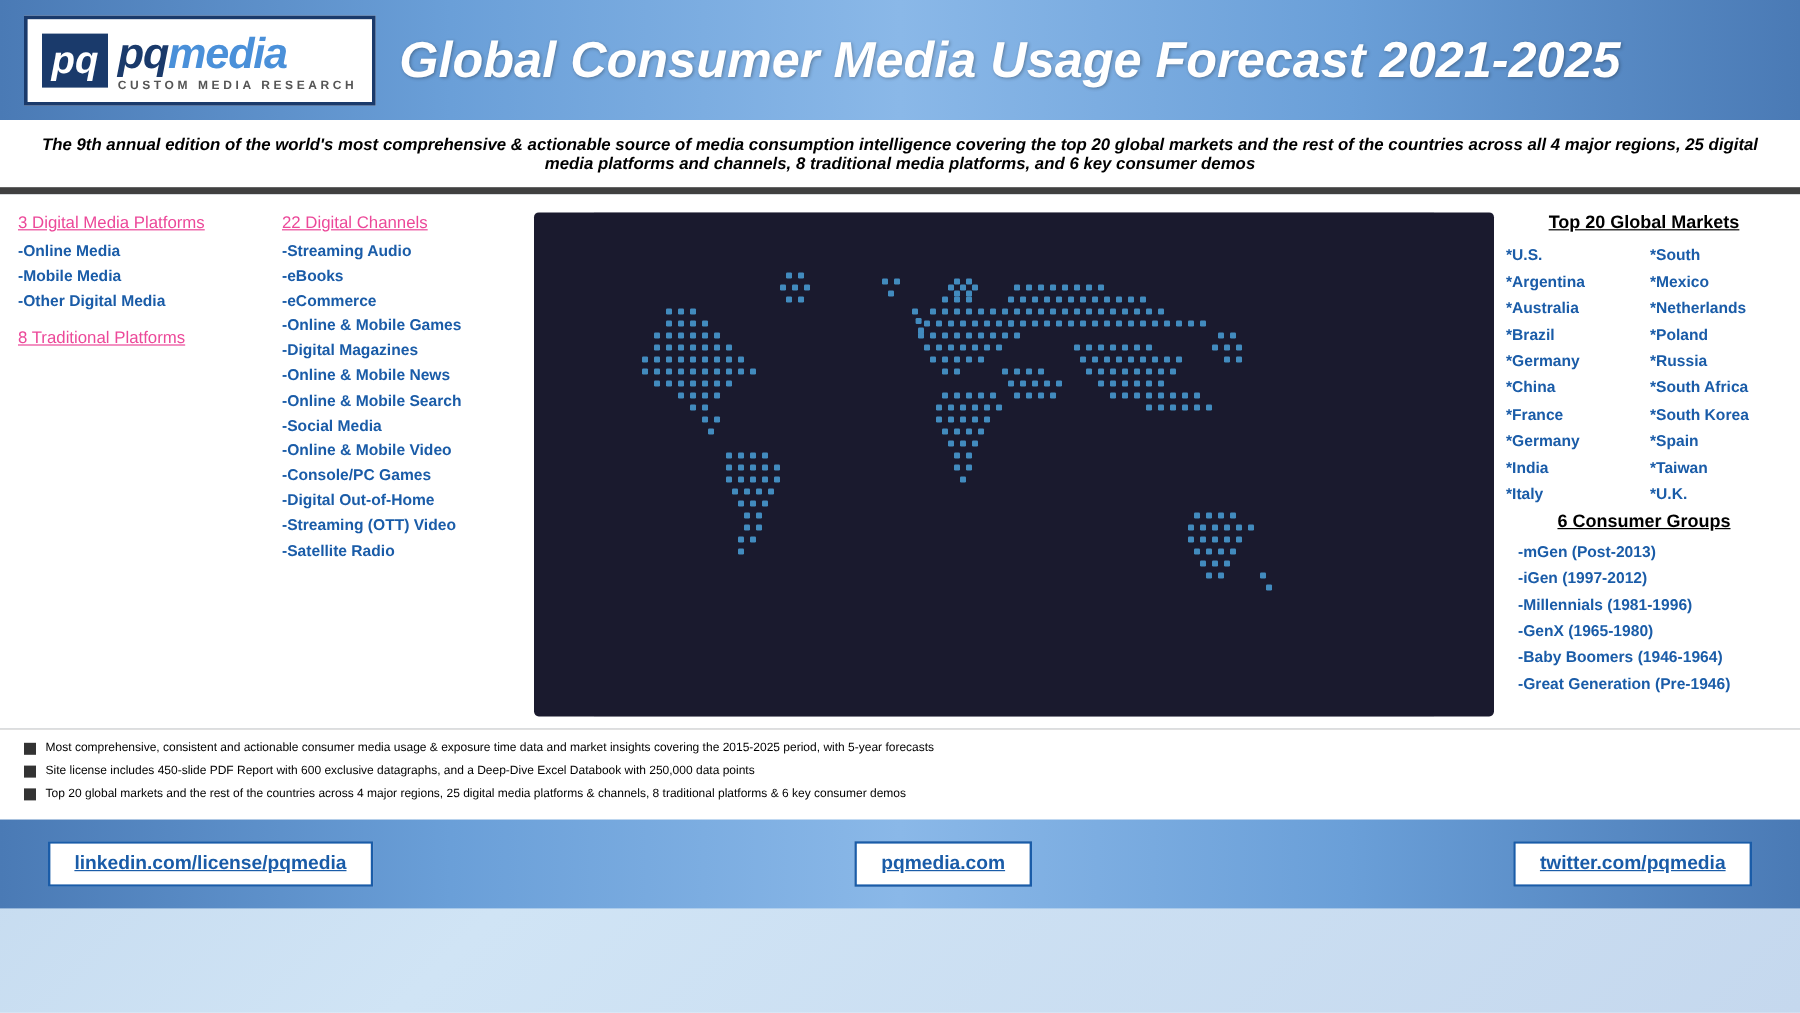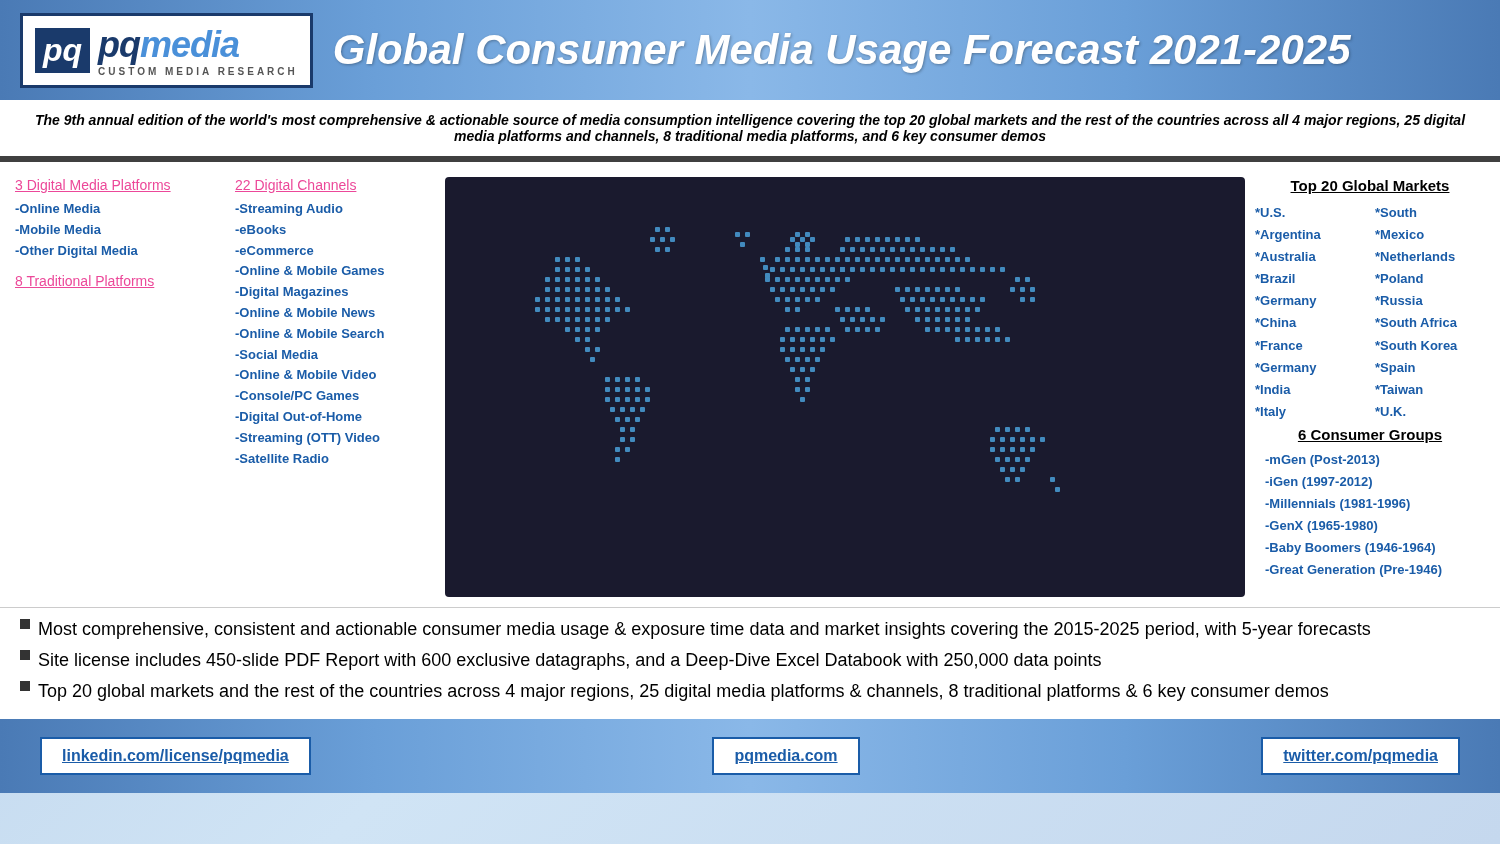--- a/index.html
+++ b/index.html
@@ -178,21 +178,21 @@
     
     .bullets-section {
       background: white;
       padding: 8px 20px 10px 20px;
       border-top: 1px solid #ccc;
     }
     .bullet-item {
       display: flex;
       align-items: flex-start;
       gap: 8px;
-      font-size: 18px;
+      font-size: 10px;
       color: #000;
       line-height: 1.5;
       margin-bottom: 4px;
     }
     .bullet-square {
       width: 10px;
       height: 10px;
       background: #333;
       flex-shrink: 0;
       margin-top: 3px;

